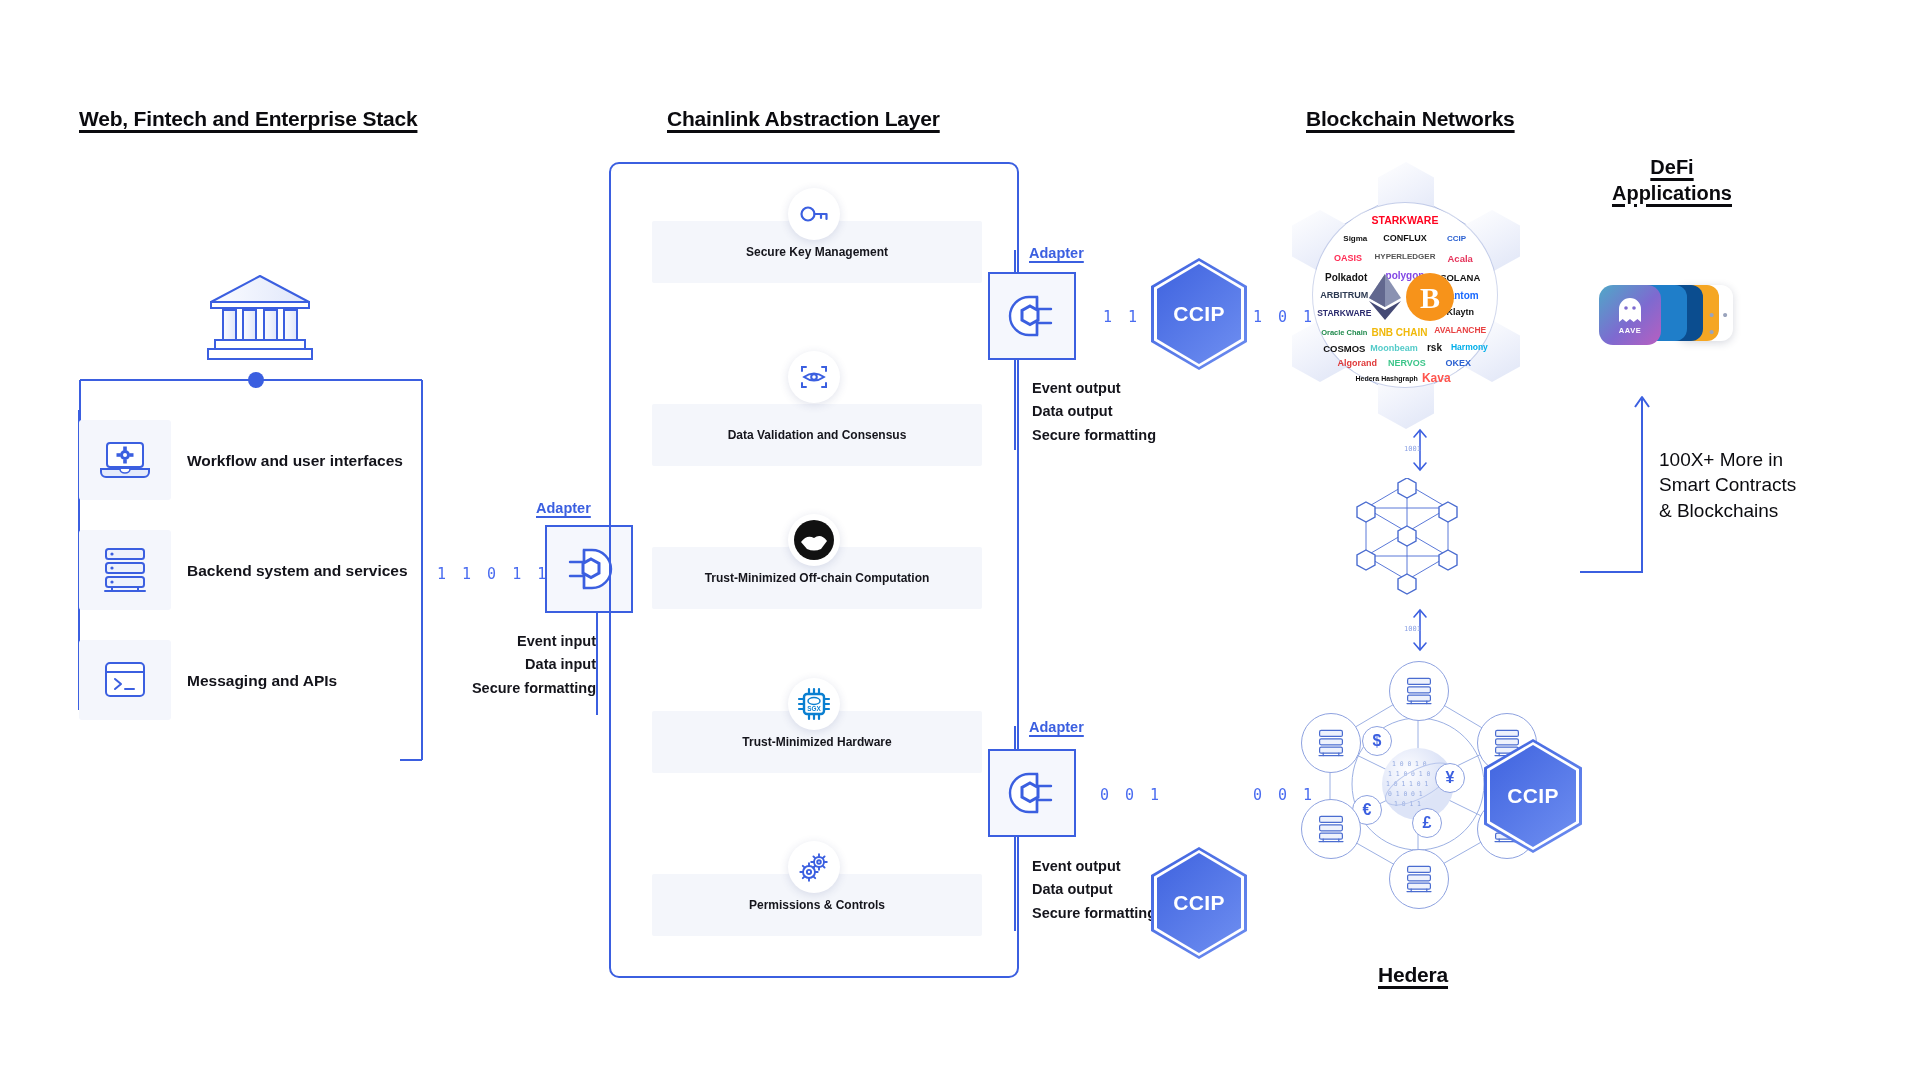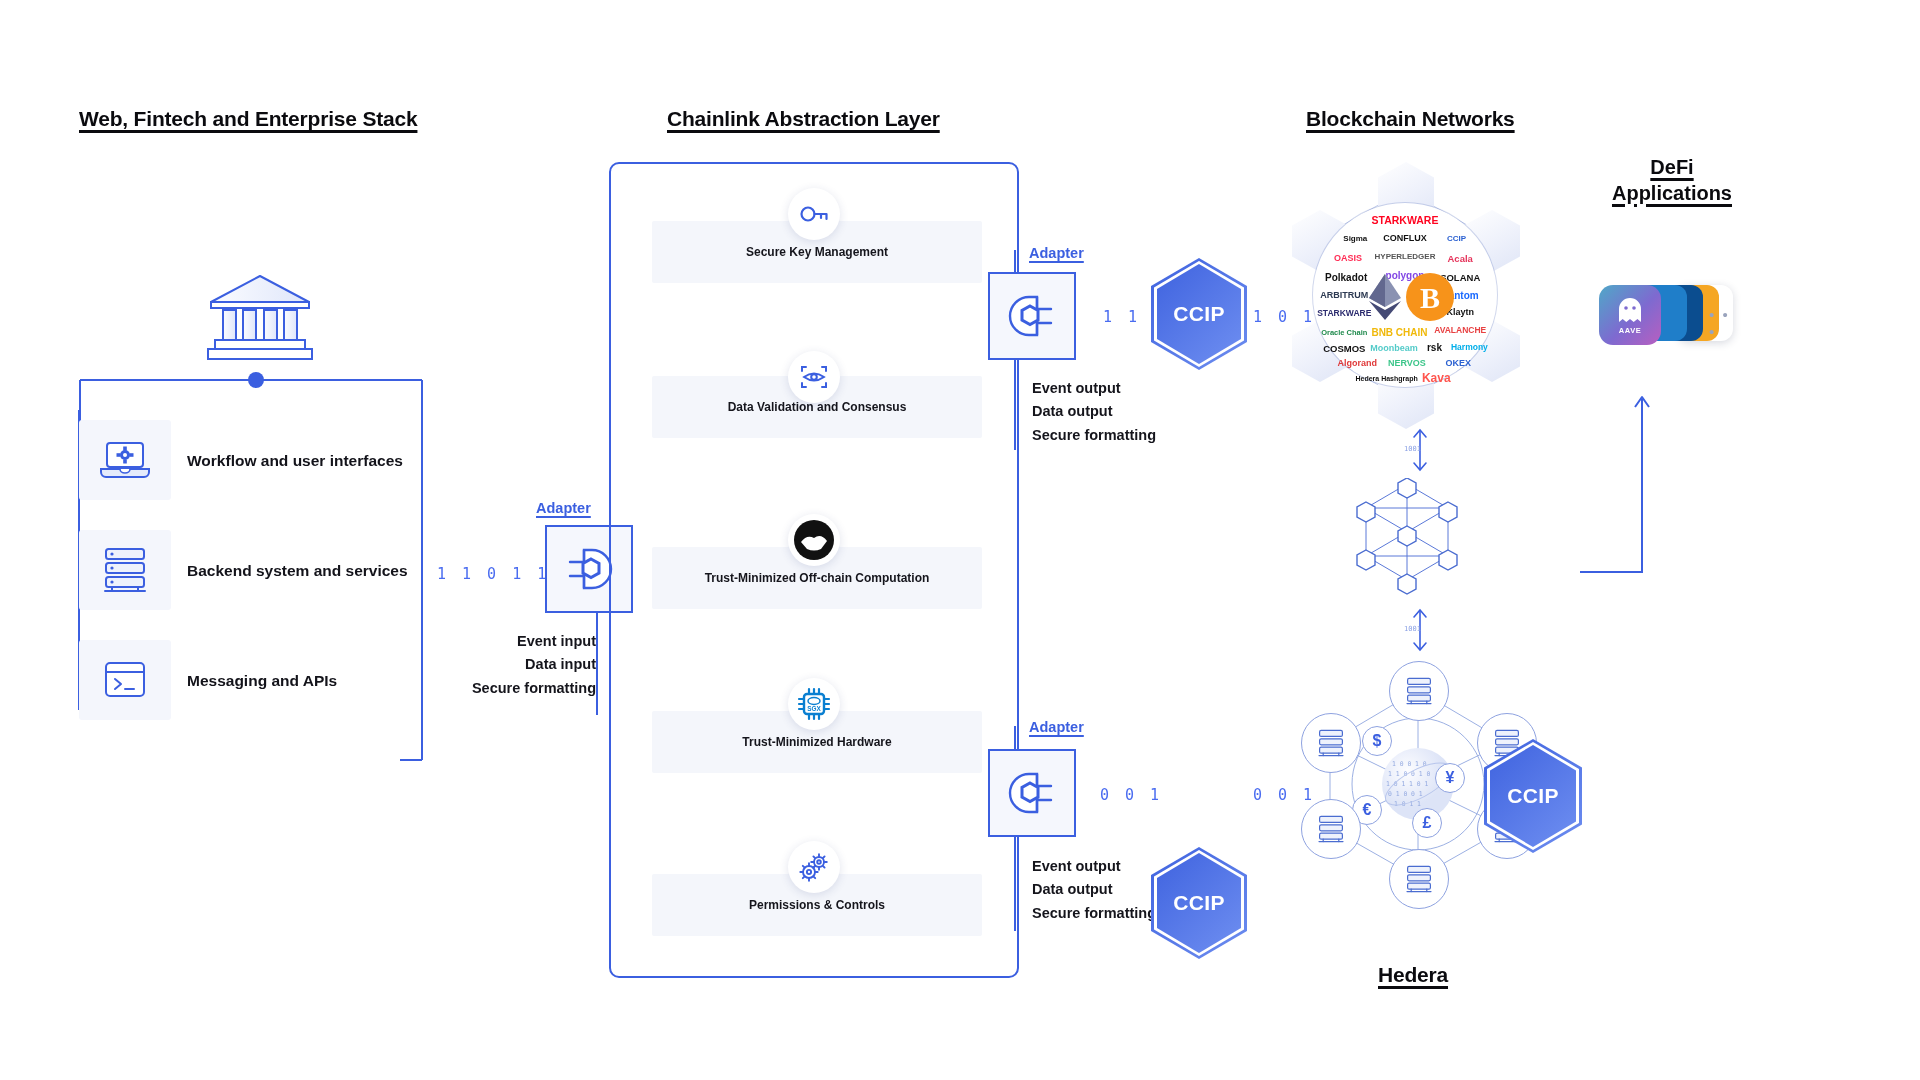--- a/index.html
+++ b/index.html
@@ -176,21 +176,21 @@
     <span>Secure Key Management</span>
   </div>
   <div class="abs cal-icon" style="left:788px;top:188px;">
     <svg width="30" height="22" viewBox="0 0 30 22">
       <circle cx="9" cy="11" r="6.5" fill="none" stroke="#3b5fe0" stroke-width="2.2"></circle>
       <path d="M15.5,11 h12 v5" fill="none" stroke="#3b5fe0" stroke-width="2.2" stroke-linecap="round" stroke-linejoin="round"></path>
       <path d="M22,11 v4" fill="none" stroke="#3b5fe0" stroke-width="2.2" stroke-linecap="round"></path>
     </svg>
   </div>
 
-  <div class="abs cal-item" style="left:652px;top:376px;">
+  <div class="abs cal-item" style="left:652px;top:404px;">
     <span>Data Validation and Consensus</span>
   </div>
   <div class="abs cal-icon" style="left:788px;top:351px;">
     <svg width="30" height="28" viewBox="0 0 30 28">
       <g fill="none" stroke="#3b5fe0" stroke-width="2" stroke-linecap="round">
         <path d="M3,8 V4 h4 M23,4 h4 v4 M27,20 v4 h-4 M7,24 H3 v-4"></path>
       </g>
       <path d="M5,14 q10,-7 20,0 q-10,7 -20,0z" fill="none" stroke="#3b5fe0" stroke-width="2"></path>
       <circle cx="15" cy="14" r="2.8" fill="none" stroke="#3b5fe0" stroke-width="2"></circle>
     </svg>
@@ -514,20 +514,23 @@
     <span class="hex-label" style="font-size:21px;">CCIP</span>
   </div>
 
   <div class="abs" style="left:1580px;top:385px;">
     <svg width="80" height="200" viewBox="0 0 80 200">
       <path d="M0,187 H62 V14" fill="none" stroke="#3b5fe0" stroke-width="2"></path>
       <path d="M55,22 L62,12 L69,22" fill="none" stroke="#3b5fe0" stroke-width="2" stroke-linejoin="round"></path>
     </svg>
   </div>
 
+  <div class="abs rt" style="left:1659px;top:447px;">100X+ More in
+Smart Contracts
+&amp; Blockchains</div>
 
   <div class="abs" style="left:1591px;top:282px;width:150px;height:70px;">
     <div class="abs" style="left:86px;top:3px;width:56px;height:56px;border-radius:12px;background:#ffffff;box-shadow:0 2px 8px rgba(30,40,80,.18);"></div>
     <div class="abs" style="left:72px;top:3px;width:56px;height:56px;border-radius:12px;background:#f5a623;"></div>
     <div class="abs" style="left:56px;top:3px;width:56px;height:56px;border-radius:12px;background:#0b4d8f;"></div>
     <div class="abs" style="left:40px;top:3px;width:56px;height:56px;border-radius:12px;background:#1f7ec9;"></div>
     <div class="abs" style="left:8px;top:3px;width:62px;height:60px;border-radius:14px;
                 background:linear-gradient(135deg,#4fa8c8 0%,#7e6ad0 55%,#b85fc0 100%);
                 display:flex;flex-direction:column;align-items:center;justify-content:center;">
       <svg width="26" height="28" viewBox="0 0 26 28">

